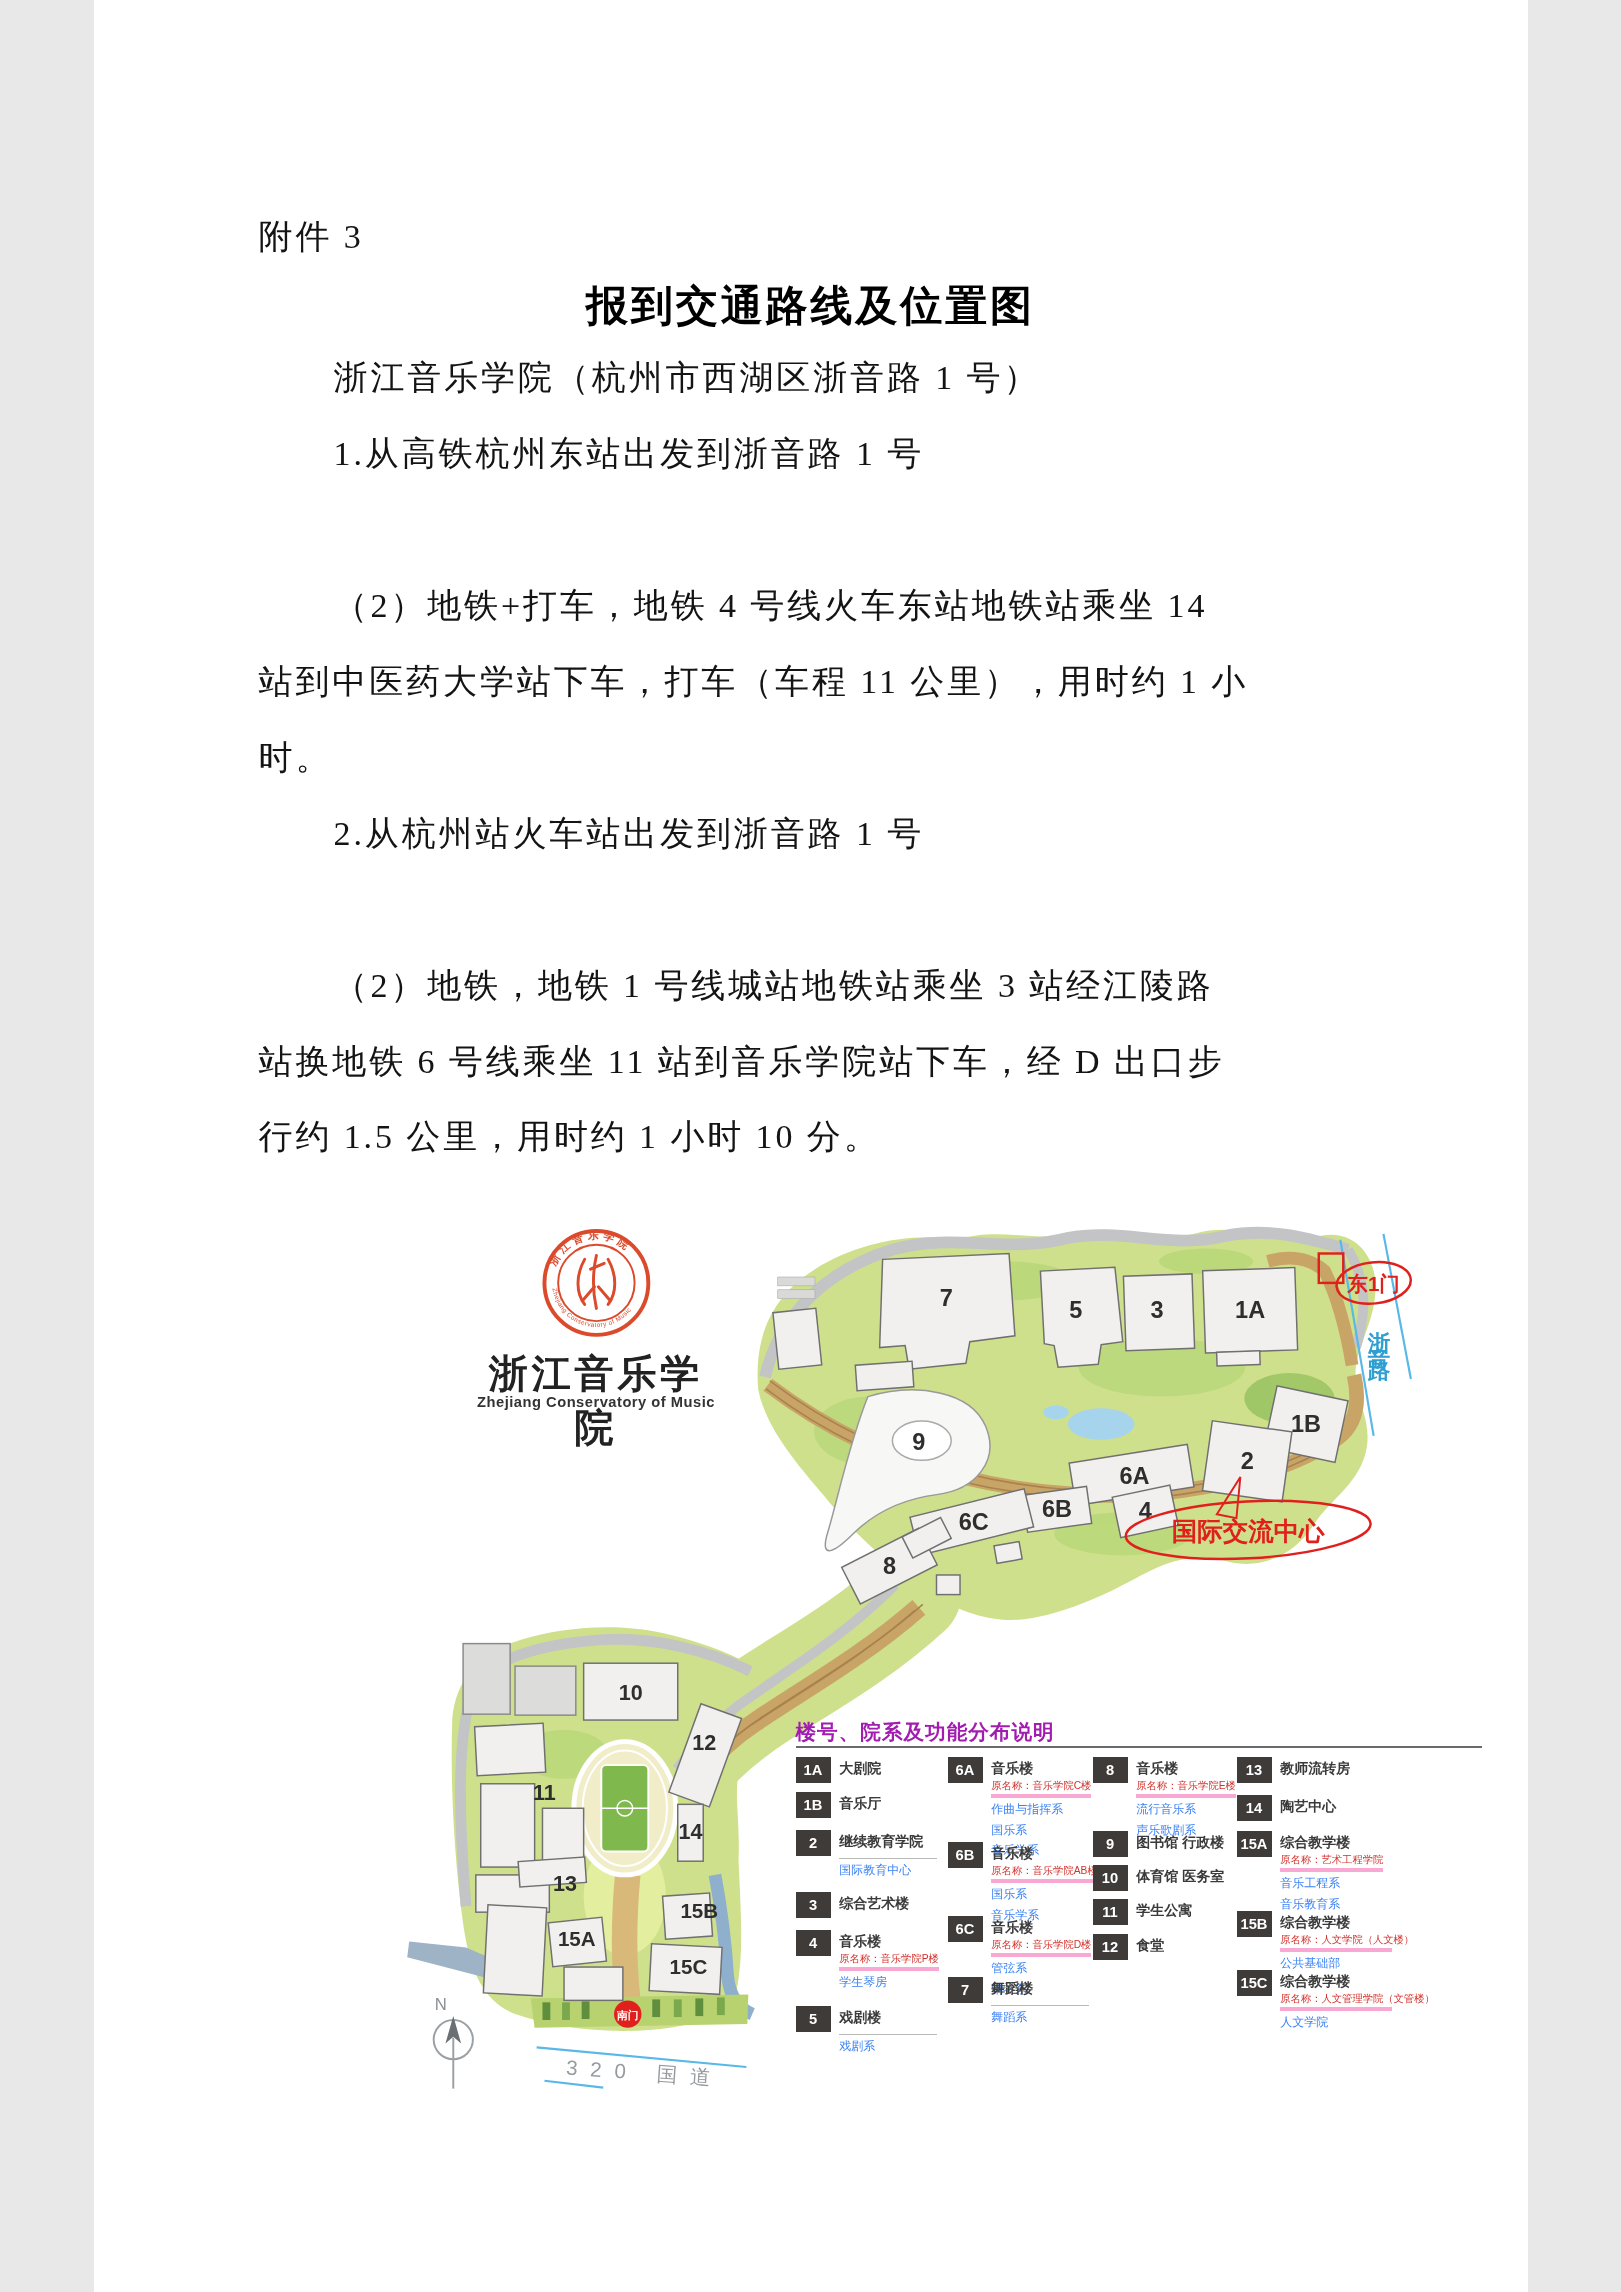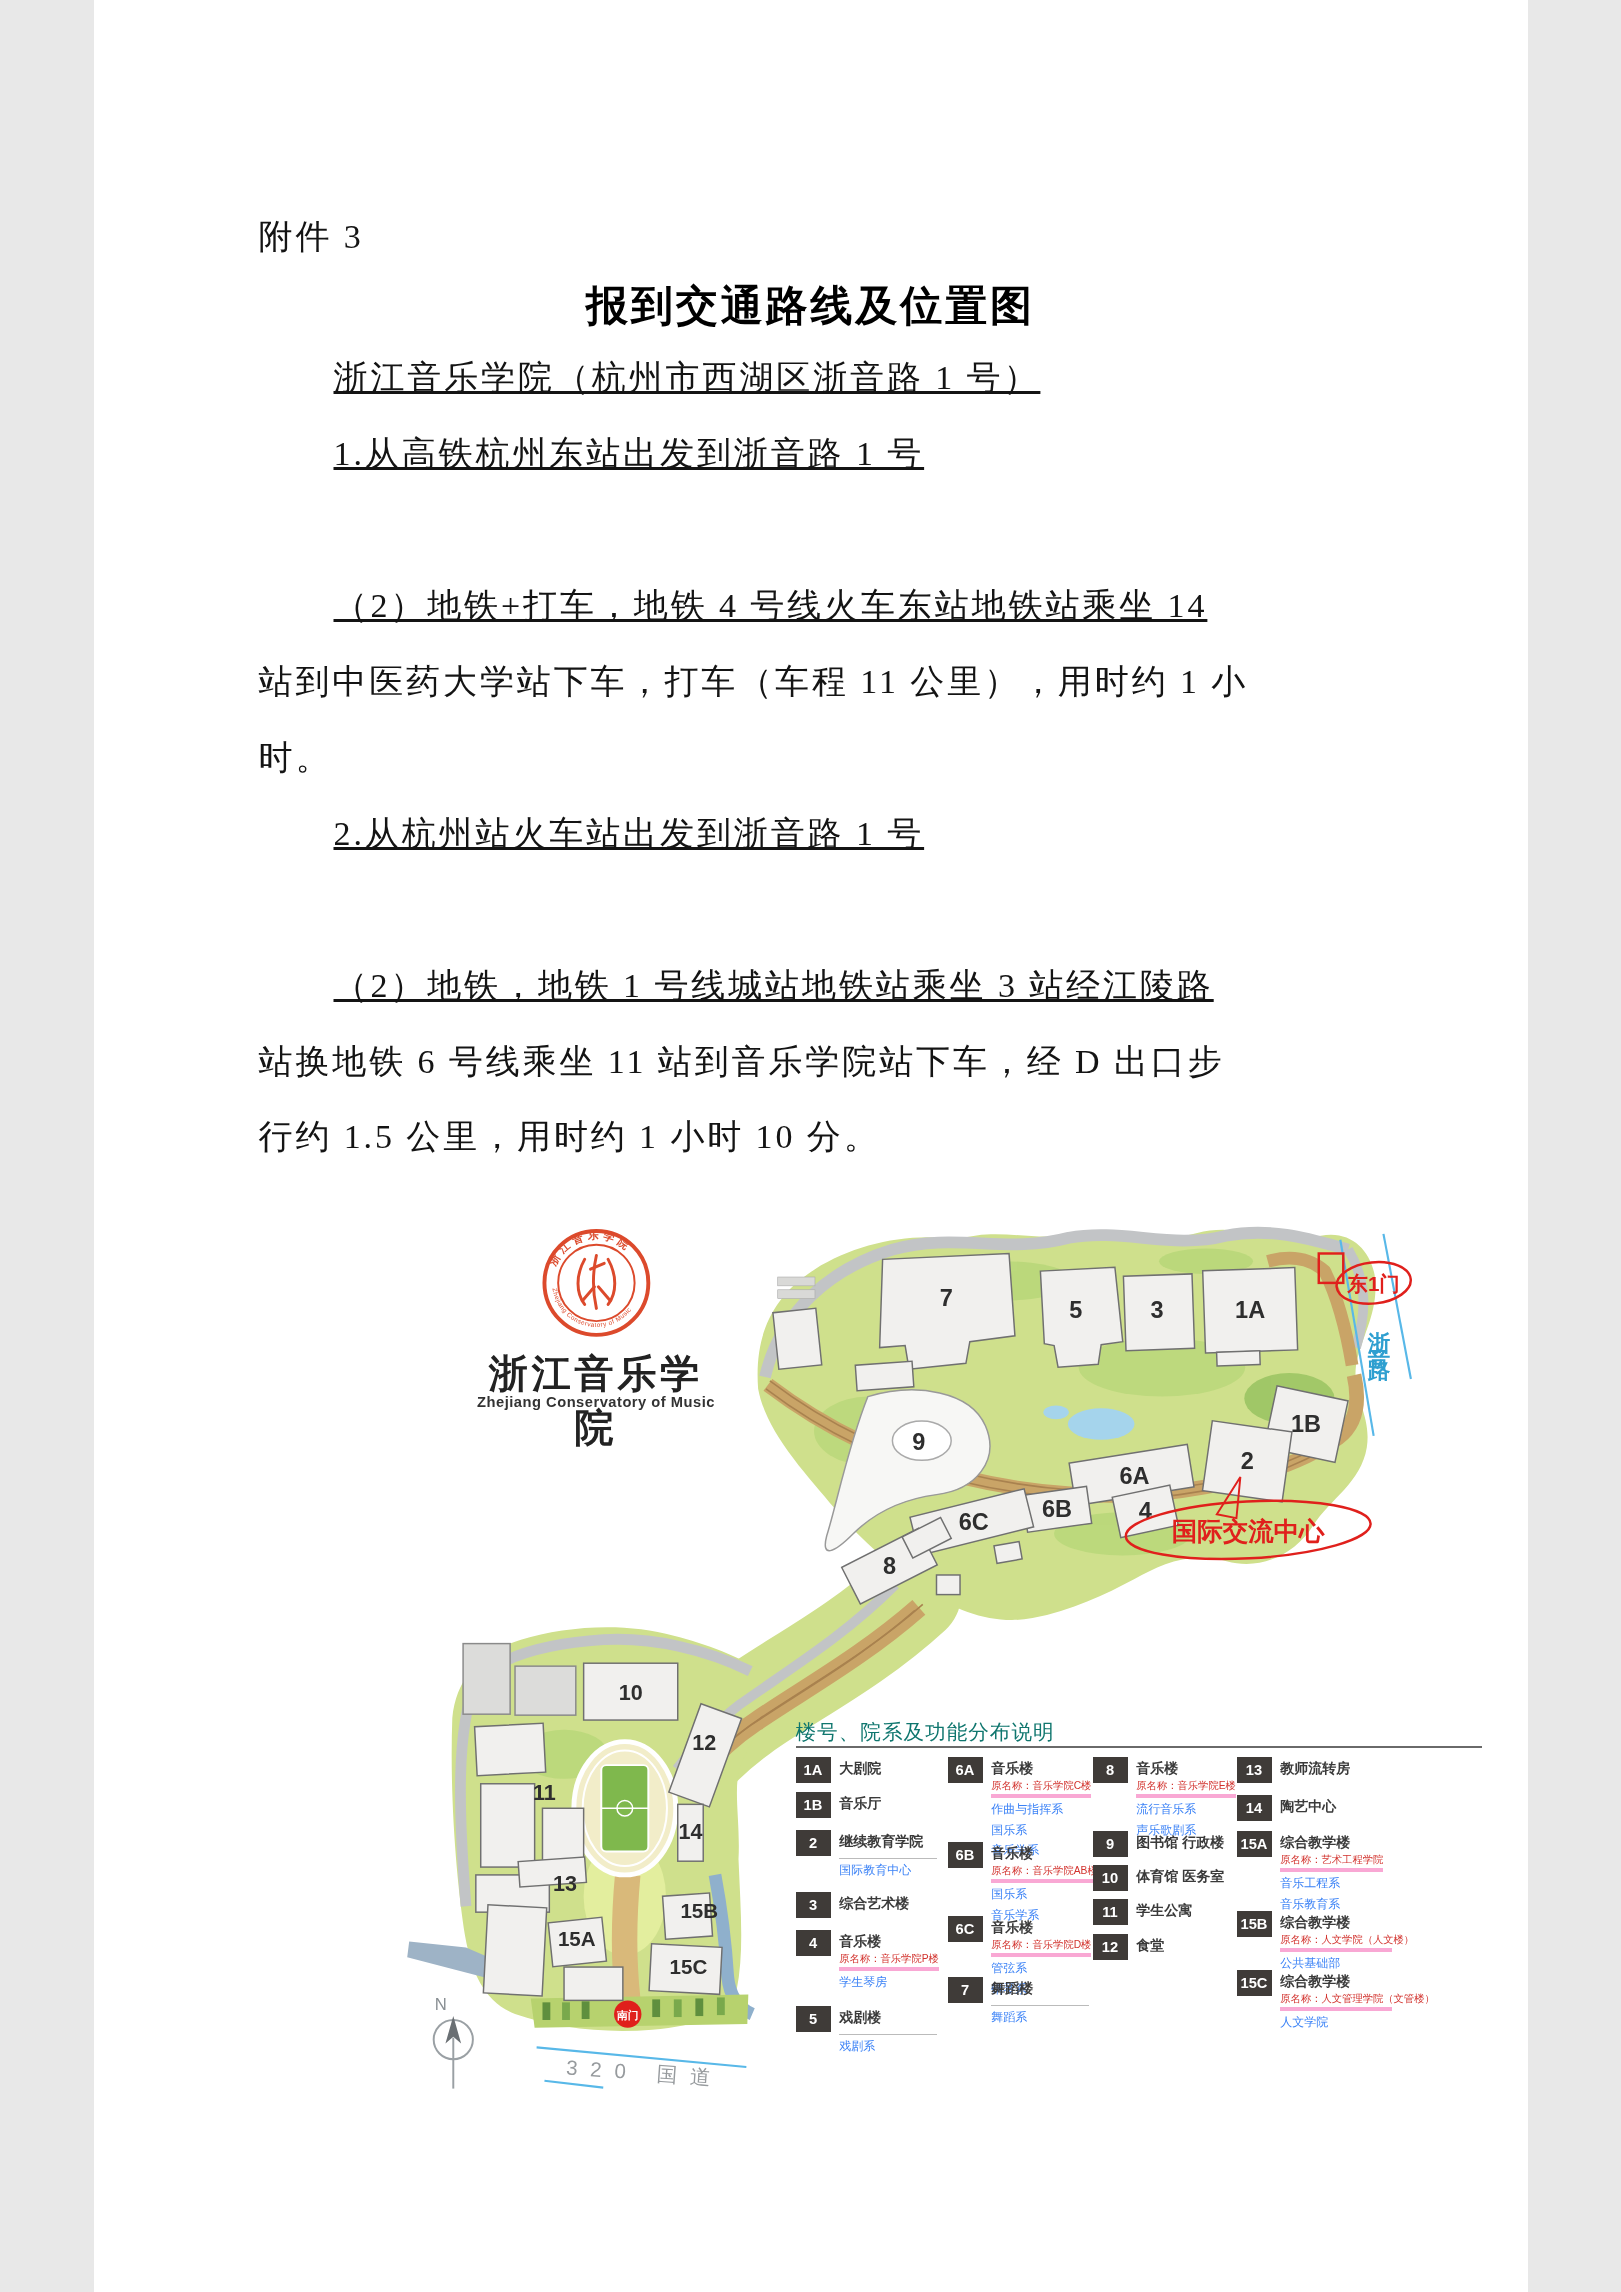--- a/index.html
+++ b/index.html
@@ -3,36 +3,36 @@
 <meta charset="utf-8">
 <style>
   html,body{margin:0;padding:0;background:#e8e8e8;}
   .page{position:relative;width:1434px;height:2293px;background:#ffffff;margin:0 auto;overflow:hidden;
         font-family:"Liberation Serif","DejaVu Serif",serif;color:#111;}
   
   .doc-line{position:absolute;font-size:34px;letter-spacing:2.9px;white-space:nowrap;color:#141414;}
   .attach{left:165px;top:214px;}
   .doc-title{position:absolute;left:0;right:0;top:278px;text-align:center;font-size:42px;font-weight:bold;
              letter-spacing:2.9px;color:#000;}
-  .ind{left:240px;text-decoration:underline;}
+  .ind{left:240px;}
   .noind{left:165px;}
   
   .map-wrap{position:absolute;left:225px;top:1220px;width:1186px;height:956px;background:#fff;
             font-family:"Liberation Sans","DejaVu Sans",sans-serif;}
   .map-svg{position:absolute;left:0;top:0;}
   .logo-cn{position:absolute;left:150px;top:127px;width:255px;text-align:center;font-size:39px;font-weight:bold;
            color:#222;font-family:"Liberation Serif","DejaVu Serif",serif;letter-spacing:3.9px;}
   .logo-en{position:absolute;left:150px;top:174px;width:255px;text-align:center;font-size:14.7px;font-weight:bold;
            color:#333;letter-spacing:0.5px;}
   .road-name{position:absolute;left:1045px;top:94px;writing-mode:vertical-rl;letter-spacing:13.7px;
              color:#2e9fd0;font-size:22.5px;font-weight:bold;}
   .national-road{position:absolute;left:247px;top:839px;color:#979b9e;font-size:20.6px;letter-spacing:12.7px;
                  transform:rotate(4deg);white-space:nowrap;}
   
-  .legend-title{position:absolute;left:477px;top:498px;font-size:20.6px;font-weight:normal;color:#0f766e;
+  .legend-title{position:absolute;left:477px;top:498px;font-size:20.6px;font-weight:bold;color:#a21caf;
                 letter-spacing:1px;}
   .legend-underline{position:absolute;left:477px;top:526px;width:686px;height:2px;background:#6a6a6a;}
   .lg-item{position:absolute;width:155px;}
   .lg-row{display:flex;gap:8.8px;align-items:flex-start;}
   .lg-badge{background:#3f3b38;color:#fff;font-weight:bold;font-size:14.7px;min-width:35px;height:25.5px;
             display:flex;align-items:center;justify-content:center;padding:0 2.9px;box-sizing:border-box;flex:0 0 auto;}
   .lg-texts{min-width:0;}
   .lg-name{font-size:14px;line-height:19.6px;font-weight:bold;color:#3a3a3a;white-space:nowrap;margin-top:2px;}
   .lg-former{font-size:10.3px;line-height:12.7px;color:#d2322d;border-bottom:4px solid #f9a8d4;
              padding-bottom:2px;margin-top:1px;white-space:nowrap;}

